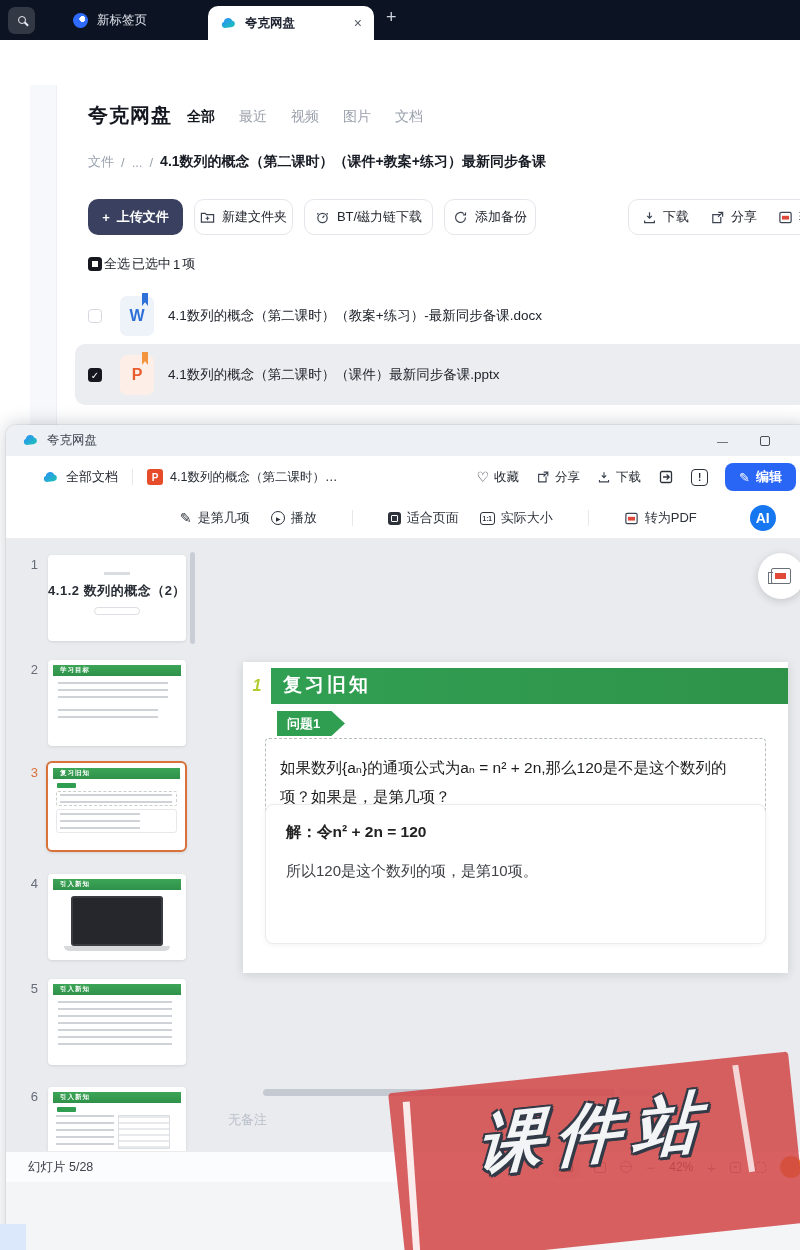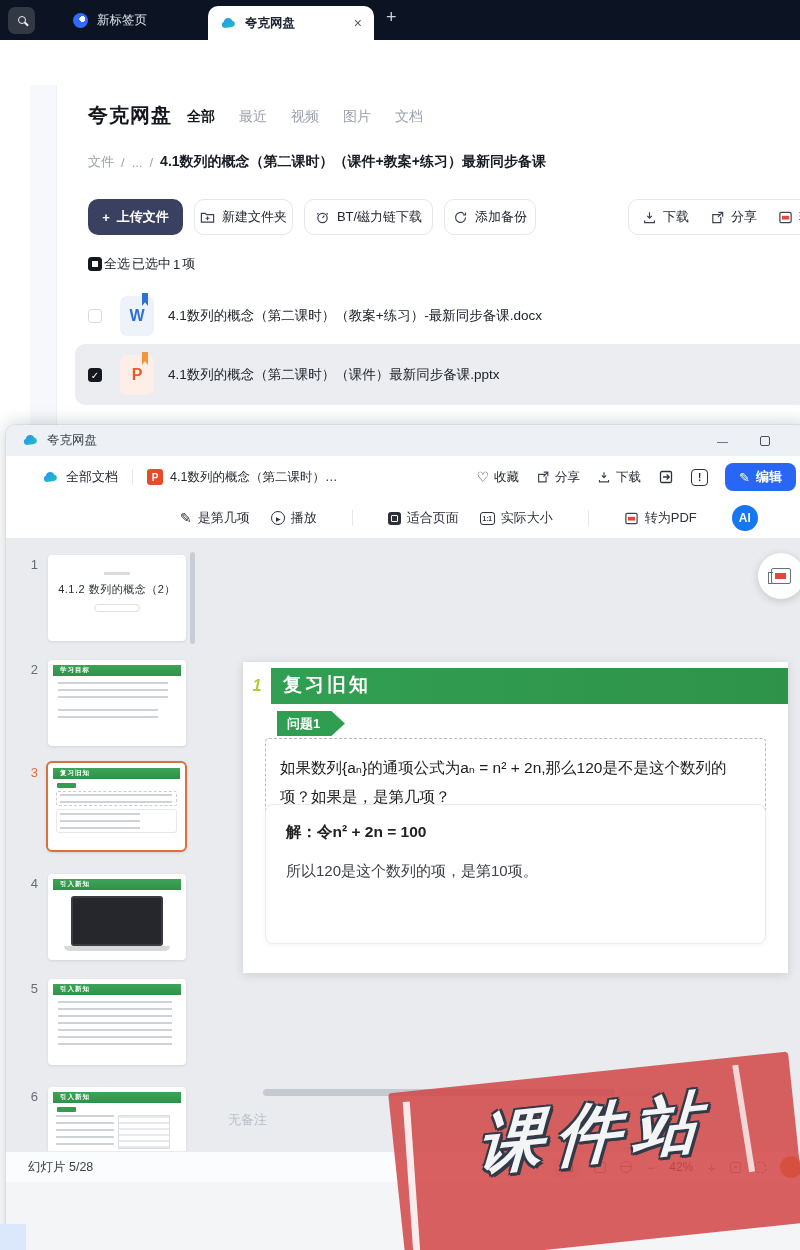--- a/index.html
+++ b/index.html
@@ -72,31 +72,31 @@
   .navitem{display:flex;align-items:center;gap:5px;white-space:nowrap;font-size:12.5px}
   .warn{width:17px;height:17px;border:1.4px solid #2c313a;border-radius:4px;font-size:10px;font-weight:800;display:flex;align-items:center;justify-content:center}
   .editbtn{display:flex;align-items:center;gap:6px;background:#2a66f6;color:#fff;border-radius:8px;height:28px;padding:0 14px;font-size:13px;font-weight:600;white-space:nowrap}
   .wtools{height:41px;border-bottom:1px solid #ededf0;display:flex;align-items:center;padding-left:174px;gap:21px;font-size:13px;color:#2c313a}
   .titem{display:flex;align-items:center;gap:6px;white-space:nowrap}
   .pen{font-size:14px;transform:rotate(0deg)}
   .playc{width:14px;height:14px;border:1.4px solid #2c313a;border-radius:50%;display:flex;align-items:center;justify-content:center;font-size:6px;padding-left:1px}
   .fitbox{width:13px;height:13px;background:#2c313a;border-radius:3px;position:relative}
   .fitbox::after{content:"";position:absolute;left:3px;top:3px;right:3px;bottom:3px;border:1.2px solid #fff;border-radius:1px}
   .onebox{width:15px;height:13px;border:1.3px solid #2c313a;border-radius:3px;font-size:6.5px;font-weight:700;display:flex;align-items:center;justify-content:center;letter-spacing:0}
-  .aibtn{width:26px;height:26px;border-radius:50%;background:#1677f0;color:#fff;font-size:12px;font-weight:800;display:flex;align-items:center;justify-content:center;margin-left:14px}
+  .aibtn{width:26px;height:26px;border-radius:50%;background:#1677f0;color:#fff;font-size:14px;font-weight:800;display:flex;align-items:center;justify-content:center;margin-left:32px}
 
   
   .wcontent{position:absolute;left:0;top:114px;width:804px;height:612px;background:#e9ebef;overflow:hidden}
   .tnum{position:absolute;left:12px;width:20px;text-align:right;font-size:13px;color:#666c78}
   .thumb{position:absolute;left:42px;width:138px;height:86px;background:#fff;border-radius:4px;box-shadow:0 1px 3px rgba(0,0,0,.10);overflow:hidden}
   .thumb.sel{left:40px;width:141px;height:91px;border:2px solid #d9713a;border-radius:6px}
   .tgreen{height:11px;background:linear-gradient(#3ca557,#2f9149);margin:5px 5px 0;color:#fff;font-size:6.5px;font-weight:700;display:flex;align-items:center;padding-left:7px;letter-spacing:1px}
   .fl{margin:6px 10px 0;background:repeating-linear-gradient(to bottom,#cfd3d8 0 2px,transparent 2px 7px)}
   .t1small{width:26px;height:3px;background:#d9dce0;margin:17px auto 7px}
-  .t1title{font-size:11px;font-weight:400;color:#2a2e36;text-align:center;letter-spacing:.5px}
+  .t1title{font-size:13px;font-weight:700;color:#2a2e36;text-align:center;letter-spacing:.5px}
   .t1pill{width:46px;height:8px;border:1px solid #dcdfe3;border-radius:5px;margin:7px auto 0}
   .chip{width:19px;height:5px;background:#2f9e50;border-radius:1px;margin:4px 0 0 9px}
   .minibox{margin:3px 8px 0;border:1px dashed #c9cfca;border-radius:2px;padding:2px 3px}
   .minisol{margin:3px 8px 0;border:1px solid #e8e8ea;border-radius:3px;padding:3px}
   .laptop{width:92px;height:50px;background:#26272c;border:2px solid #3a3b40;border-radius:3px;margin:6px auto 0}
   .lapbase{width:106px;height:5px;background:#d8d9db;border-radius:0 0 5px 5px;margin:0 auto}
   .t6row{display:flex;gap:4px;margin:3px 8px 0}
   .t6diag{width:52px;height:34px;border:1px solid #dcdfe2;background:repeating-linear-gradient(to bottom,#e7e9ec 0 2px,transparent 2px 6px)}
   .vscroll{position:absolute;left:184px;top:13px;width:5px;height:92px;background:#c9ced6;border-radius:3px}
 
@@ -434,21 +434,21 @@
     <div class="slide">
       <div class="sbar">
         <div class="snotch">1</div>
         <div class="sbartext">复习旧知</div>
       </div>
       <div class="stag">问题1</div>
       <div class="qbox">
         <span>如果数列{aₙ}的通项公式为aₙ = n² + 2n,那么120是不是这个数列的项？如果是，是第几项？</span>
       </div>
       <div class="solbox">
-        <p><span class="b">解：</span><span class="b">令n² + 2n = 100</span></p>
+        <p><span class="b">解：</span><span class="b">令n² + 2n = 120</span></p>
         <p class="s3">所以120是这个数列的项，是第10项。</p>
       </div>
     </div>
 
     <div class="floatbtn">
         <span class="fpdf"></span>
       </div>
     <div class="hscroll"></div>
     <div class="hscroll2"></div>
     <div class="notes">无备注</div>

